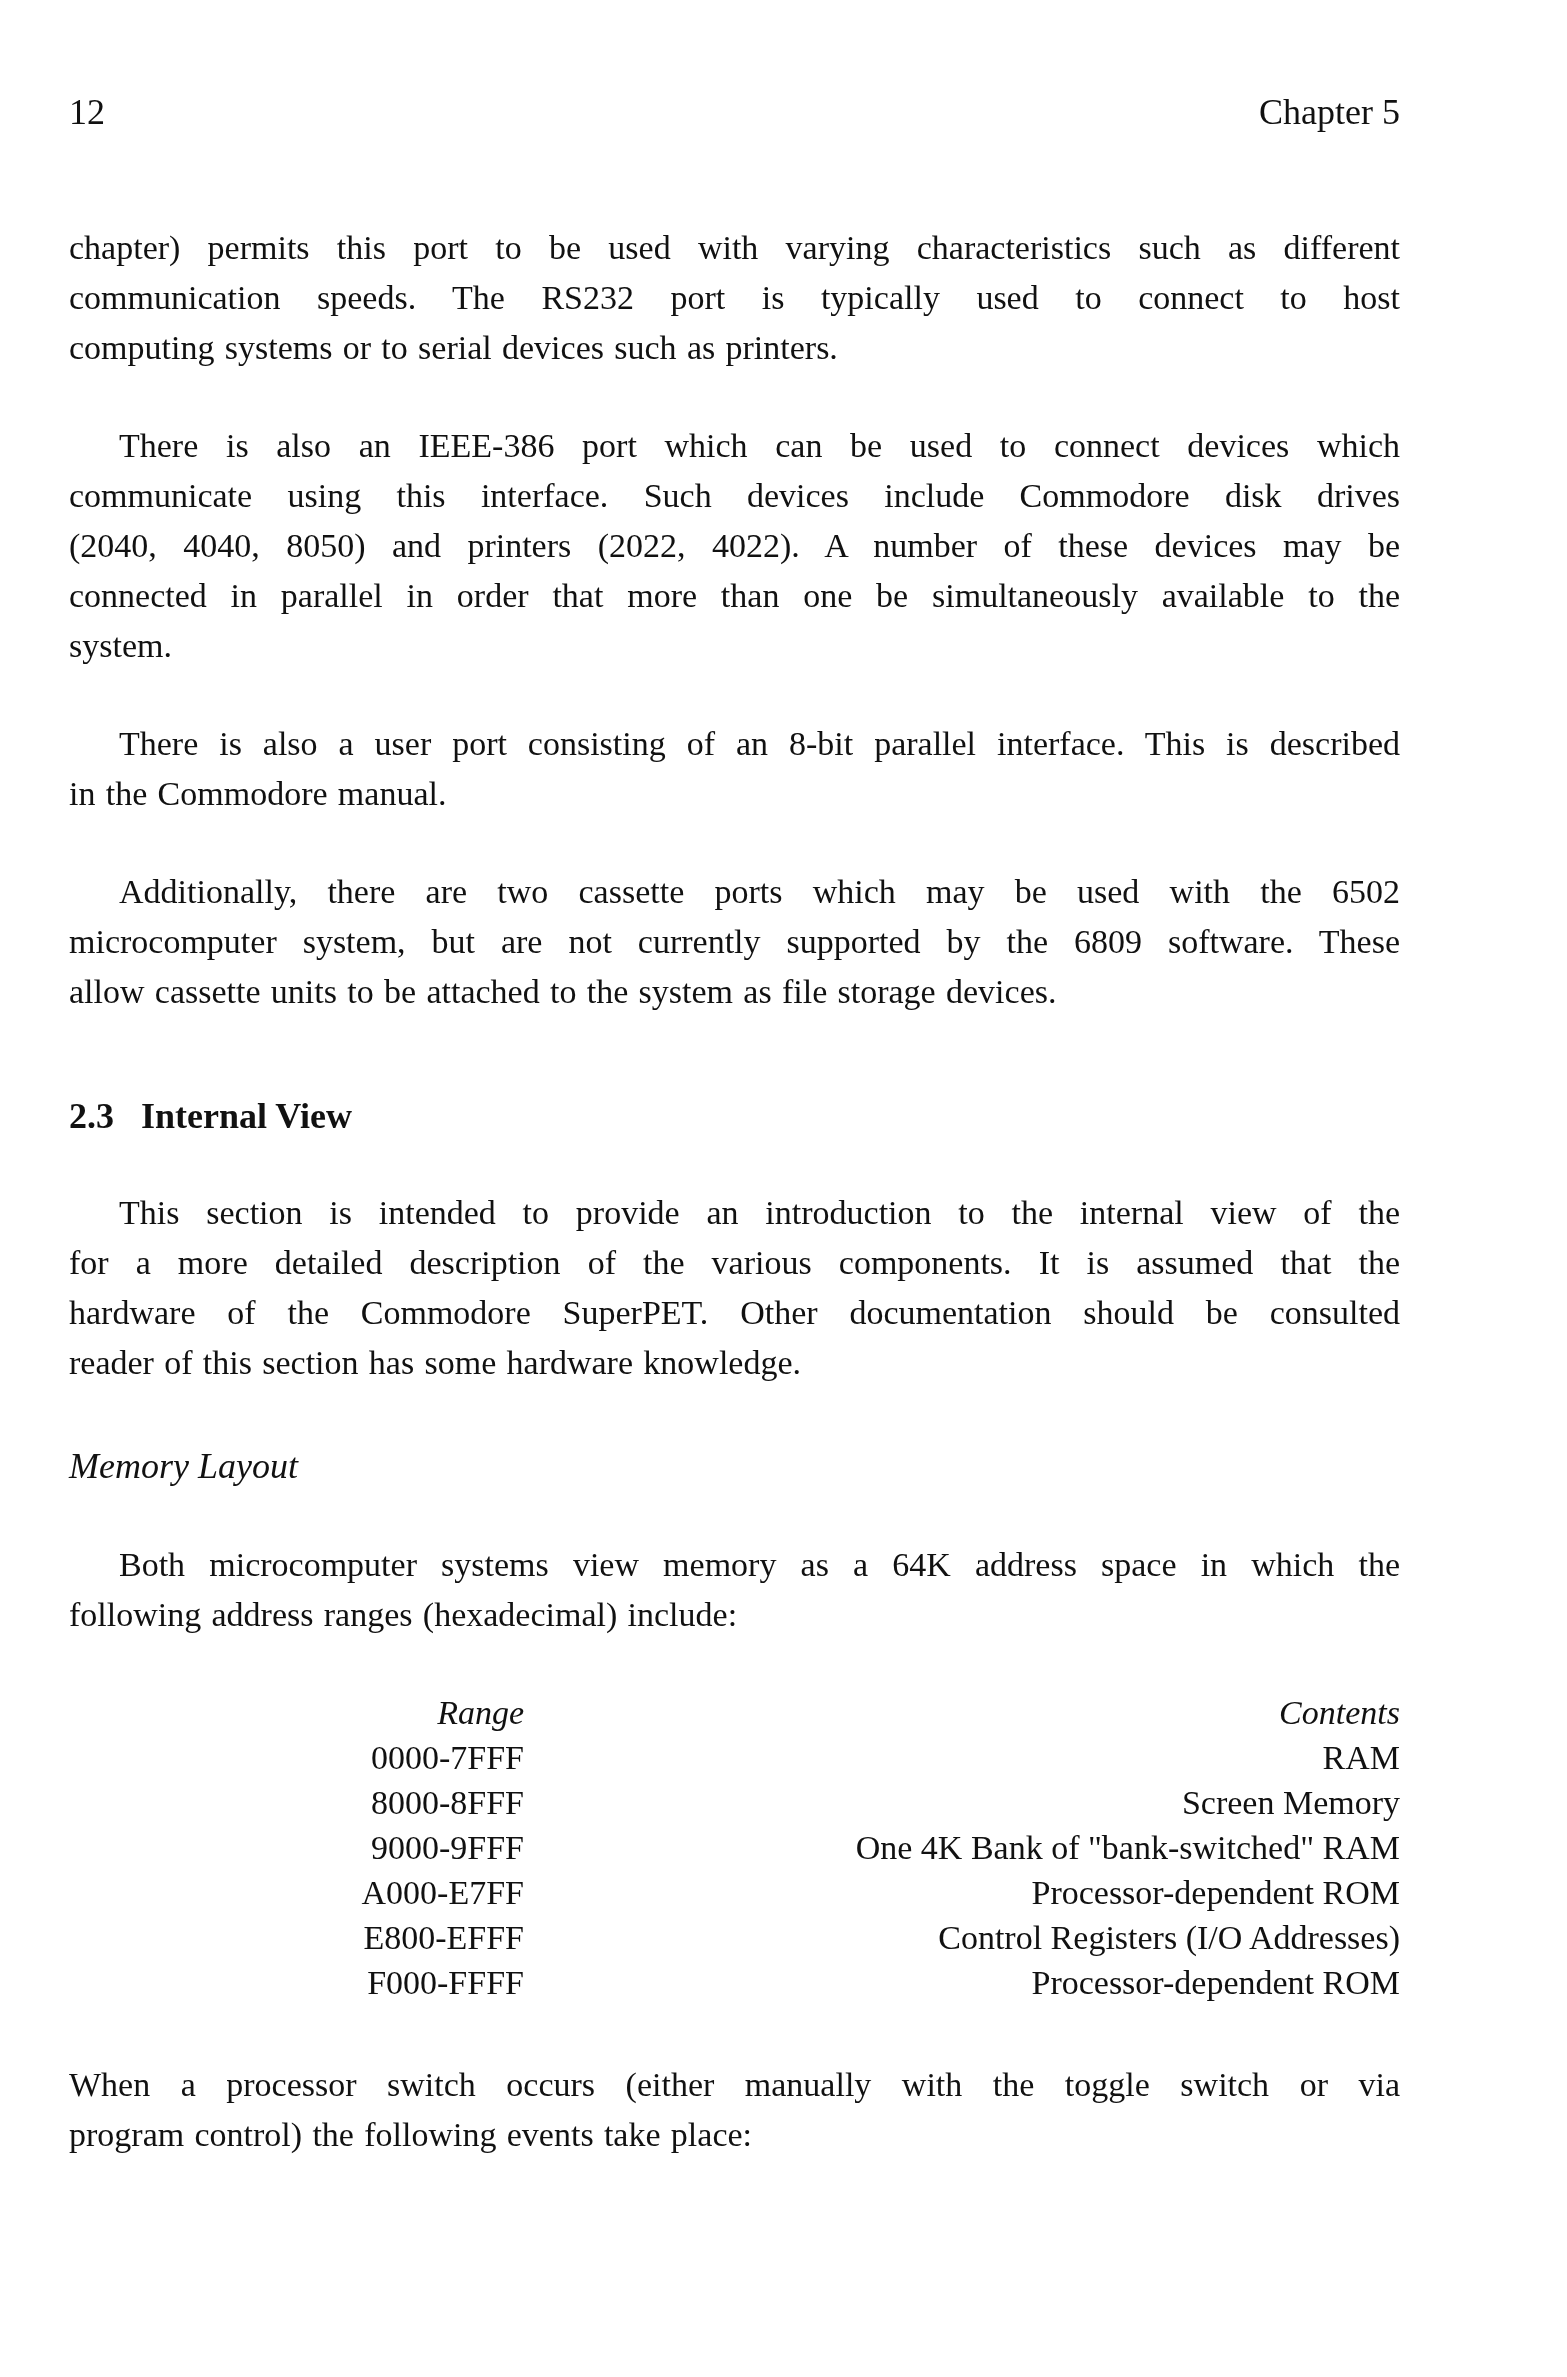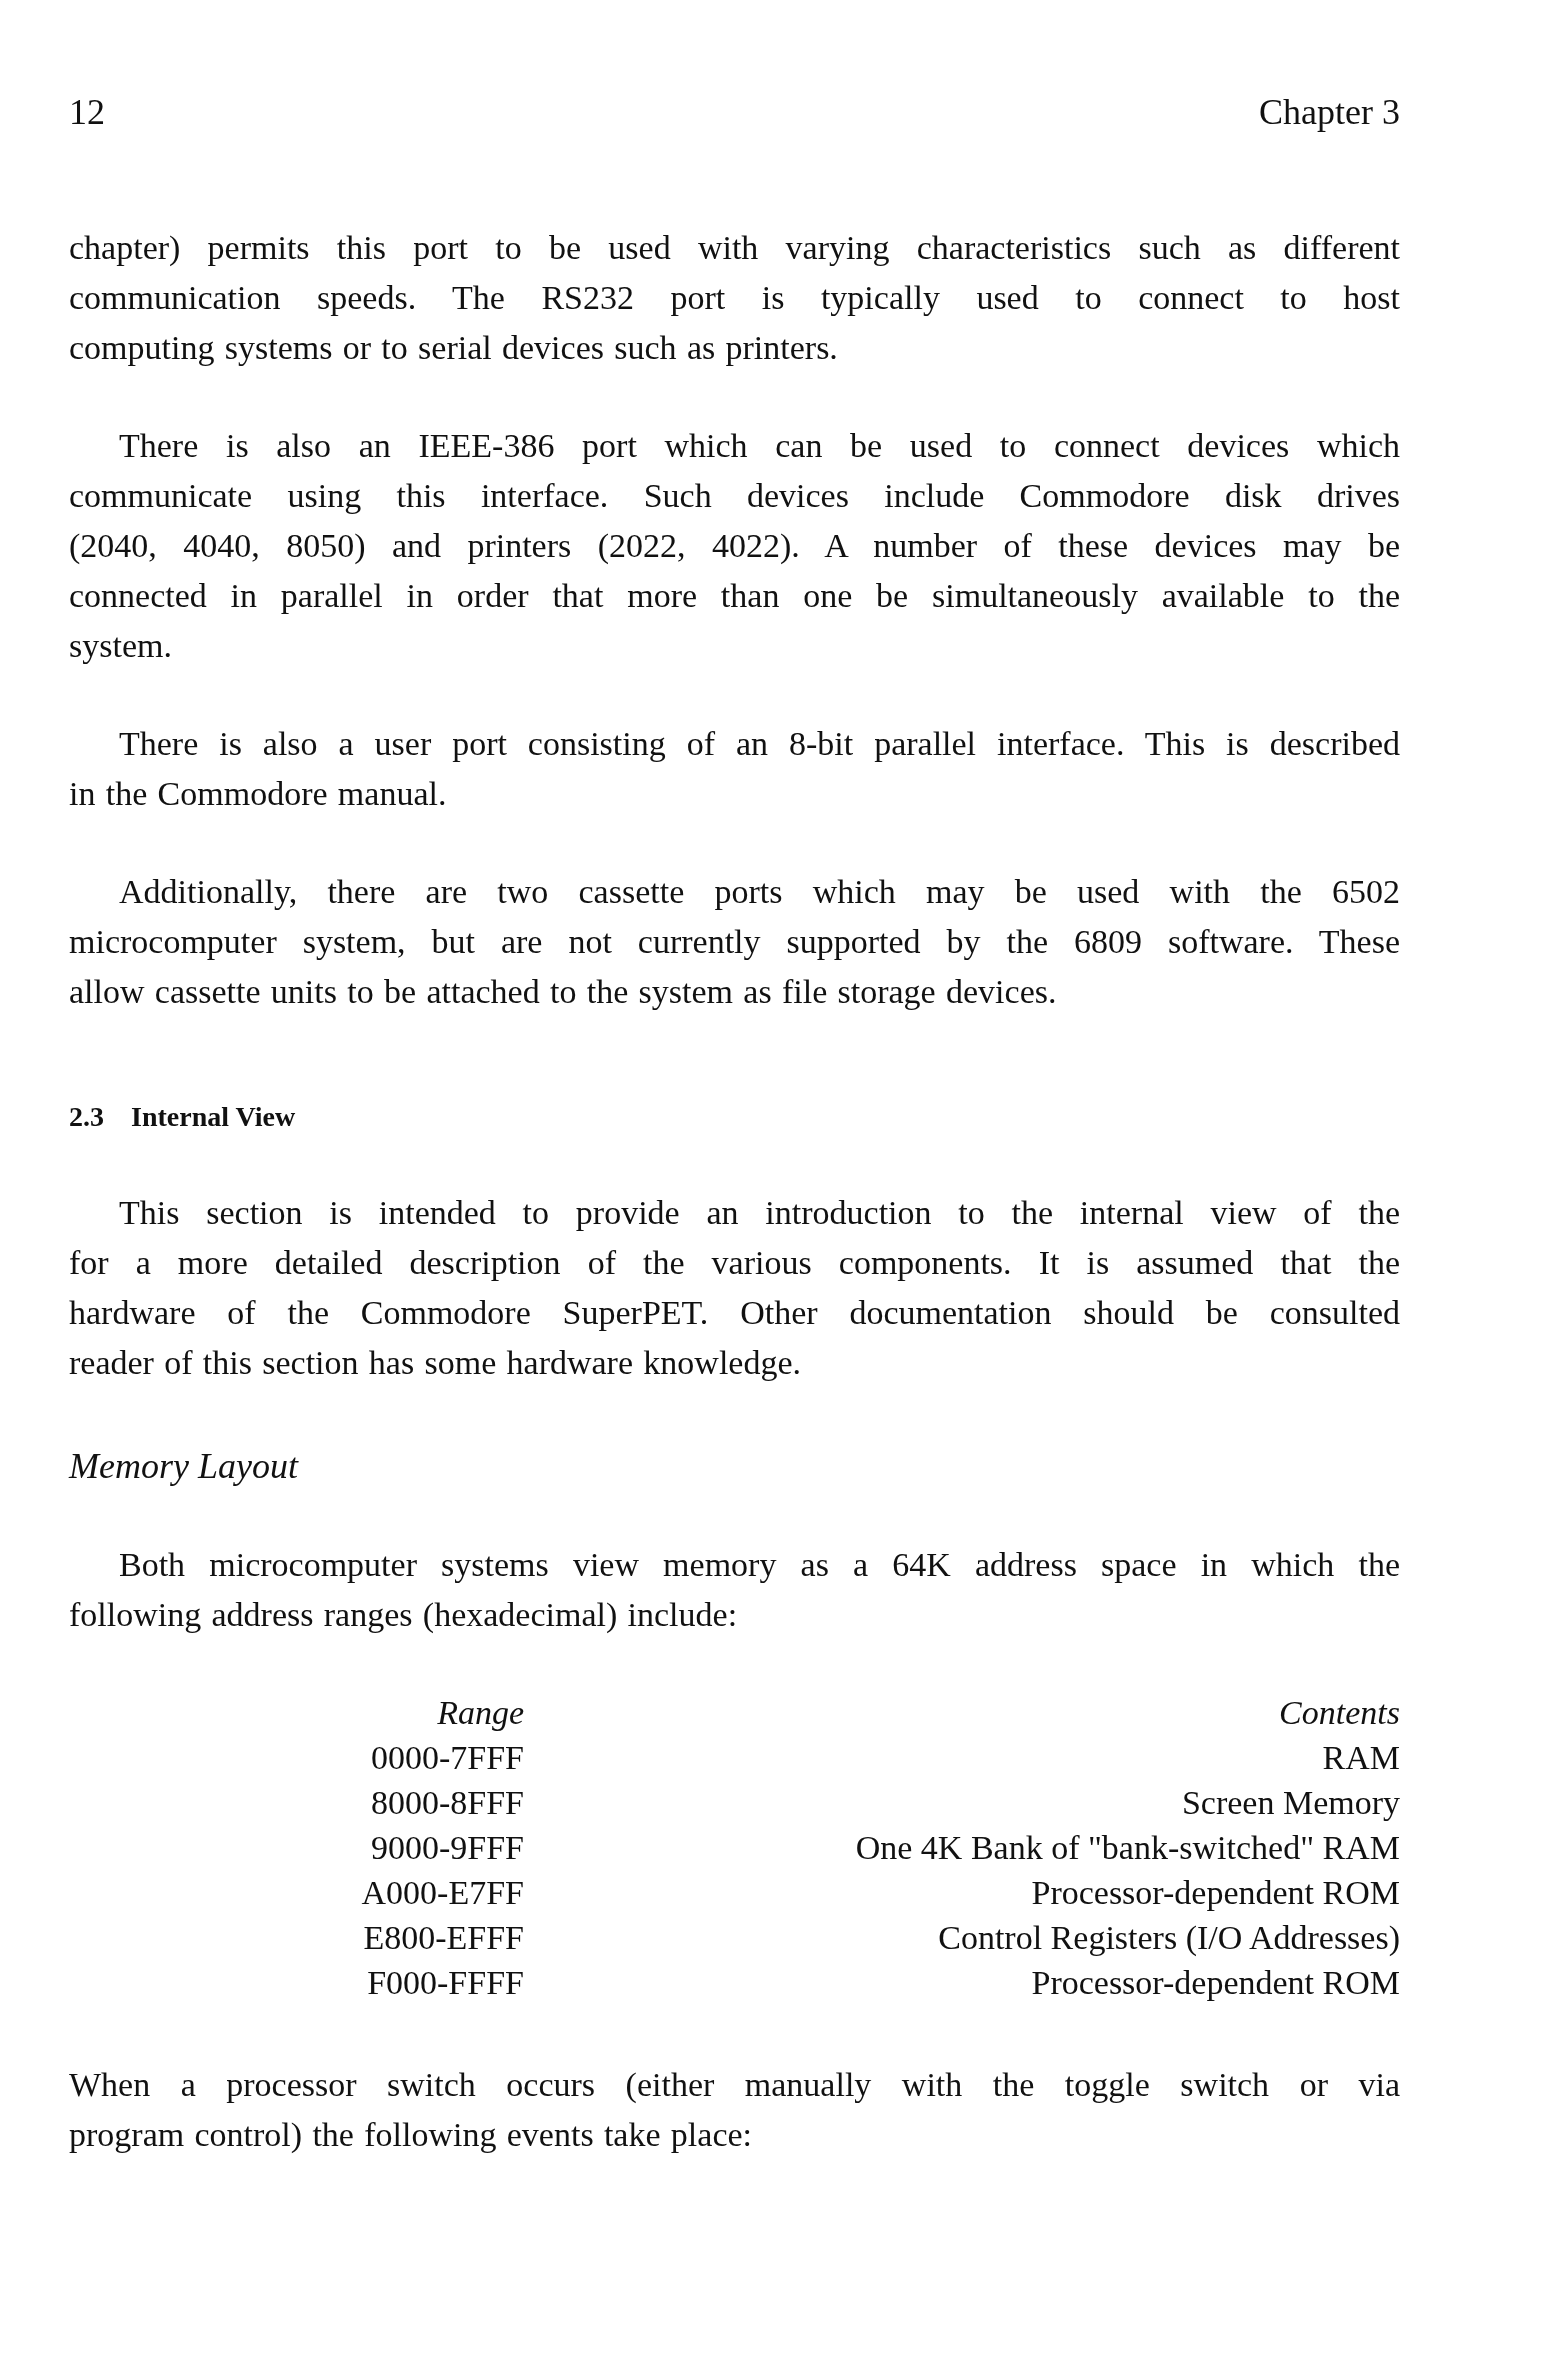--- a/index.html
+++ b/index.html
@@ -38,21 +38,21 @@
     text-align-last: justify;
     word-spacing: 1.8px;
   }
   .lastline {
     display: block;
     text-align: left;
     word-spacing: 1.8px;
   }
   .indent { text-indent: 50px; }
   .section-heading {
-    font-size: 28px;
+    font-size: 36px;
     line-height: 43px;
     font-weight: bold;
     margin: 78px 0 50px 0;
   }
   .section-heading .sec-title { margin-left: 27px; }
   .subsection-heading {
     font-size: 36px;
     line-height: 43px;
     font-style: italic;
     font-weight: normal;
@@ -71,21 +71,21 @@
   .mem-contents { flex: 1; }
   .mem-head { font-style: italic; }
 </style>
 </head>
 <body>
 
 <div class="page">
 
   <div class="pagehead">
     <span>12</span>
-    <span>Chapter 3</span>
+    <span>Chapter 5</span>
   </div>
 
   <div class="body-text">
 
     <p class="para">
       <span class="jline">chapter) permits this port to be used with varying characteristics such as different</span>
       <span class="jline">communication speeds. The RS232 port is typically used to connect to host</span>
       <span class="lastline">computing systems or to serial devices such as printers.</span>
     </p>
 

